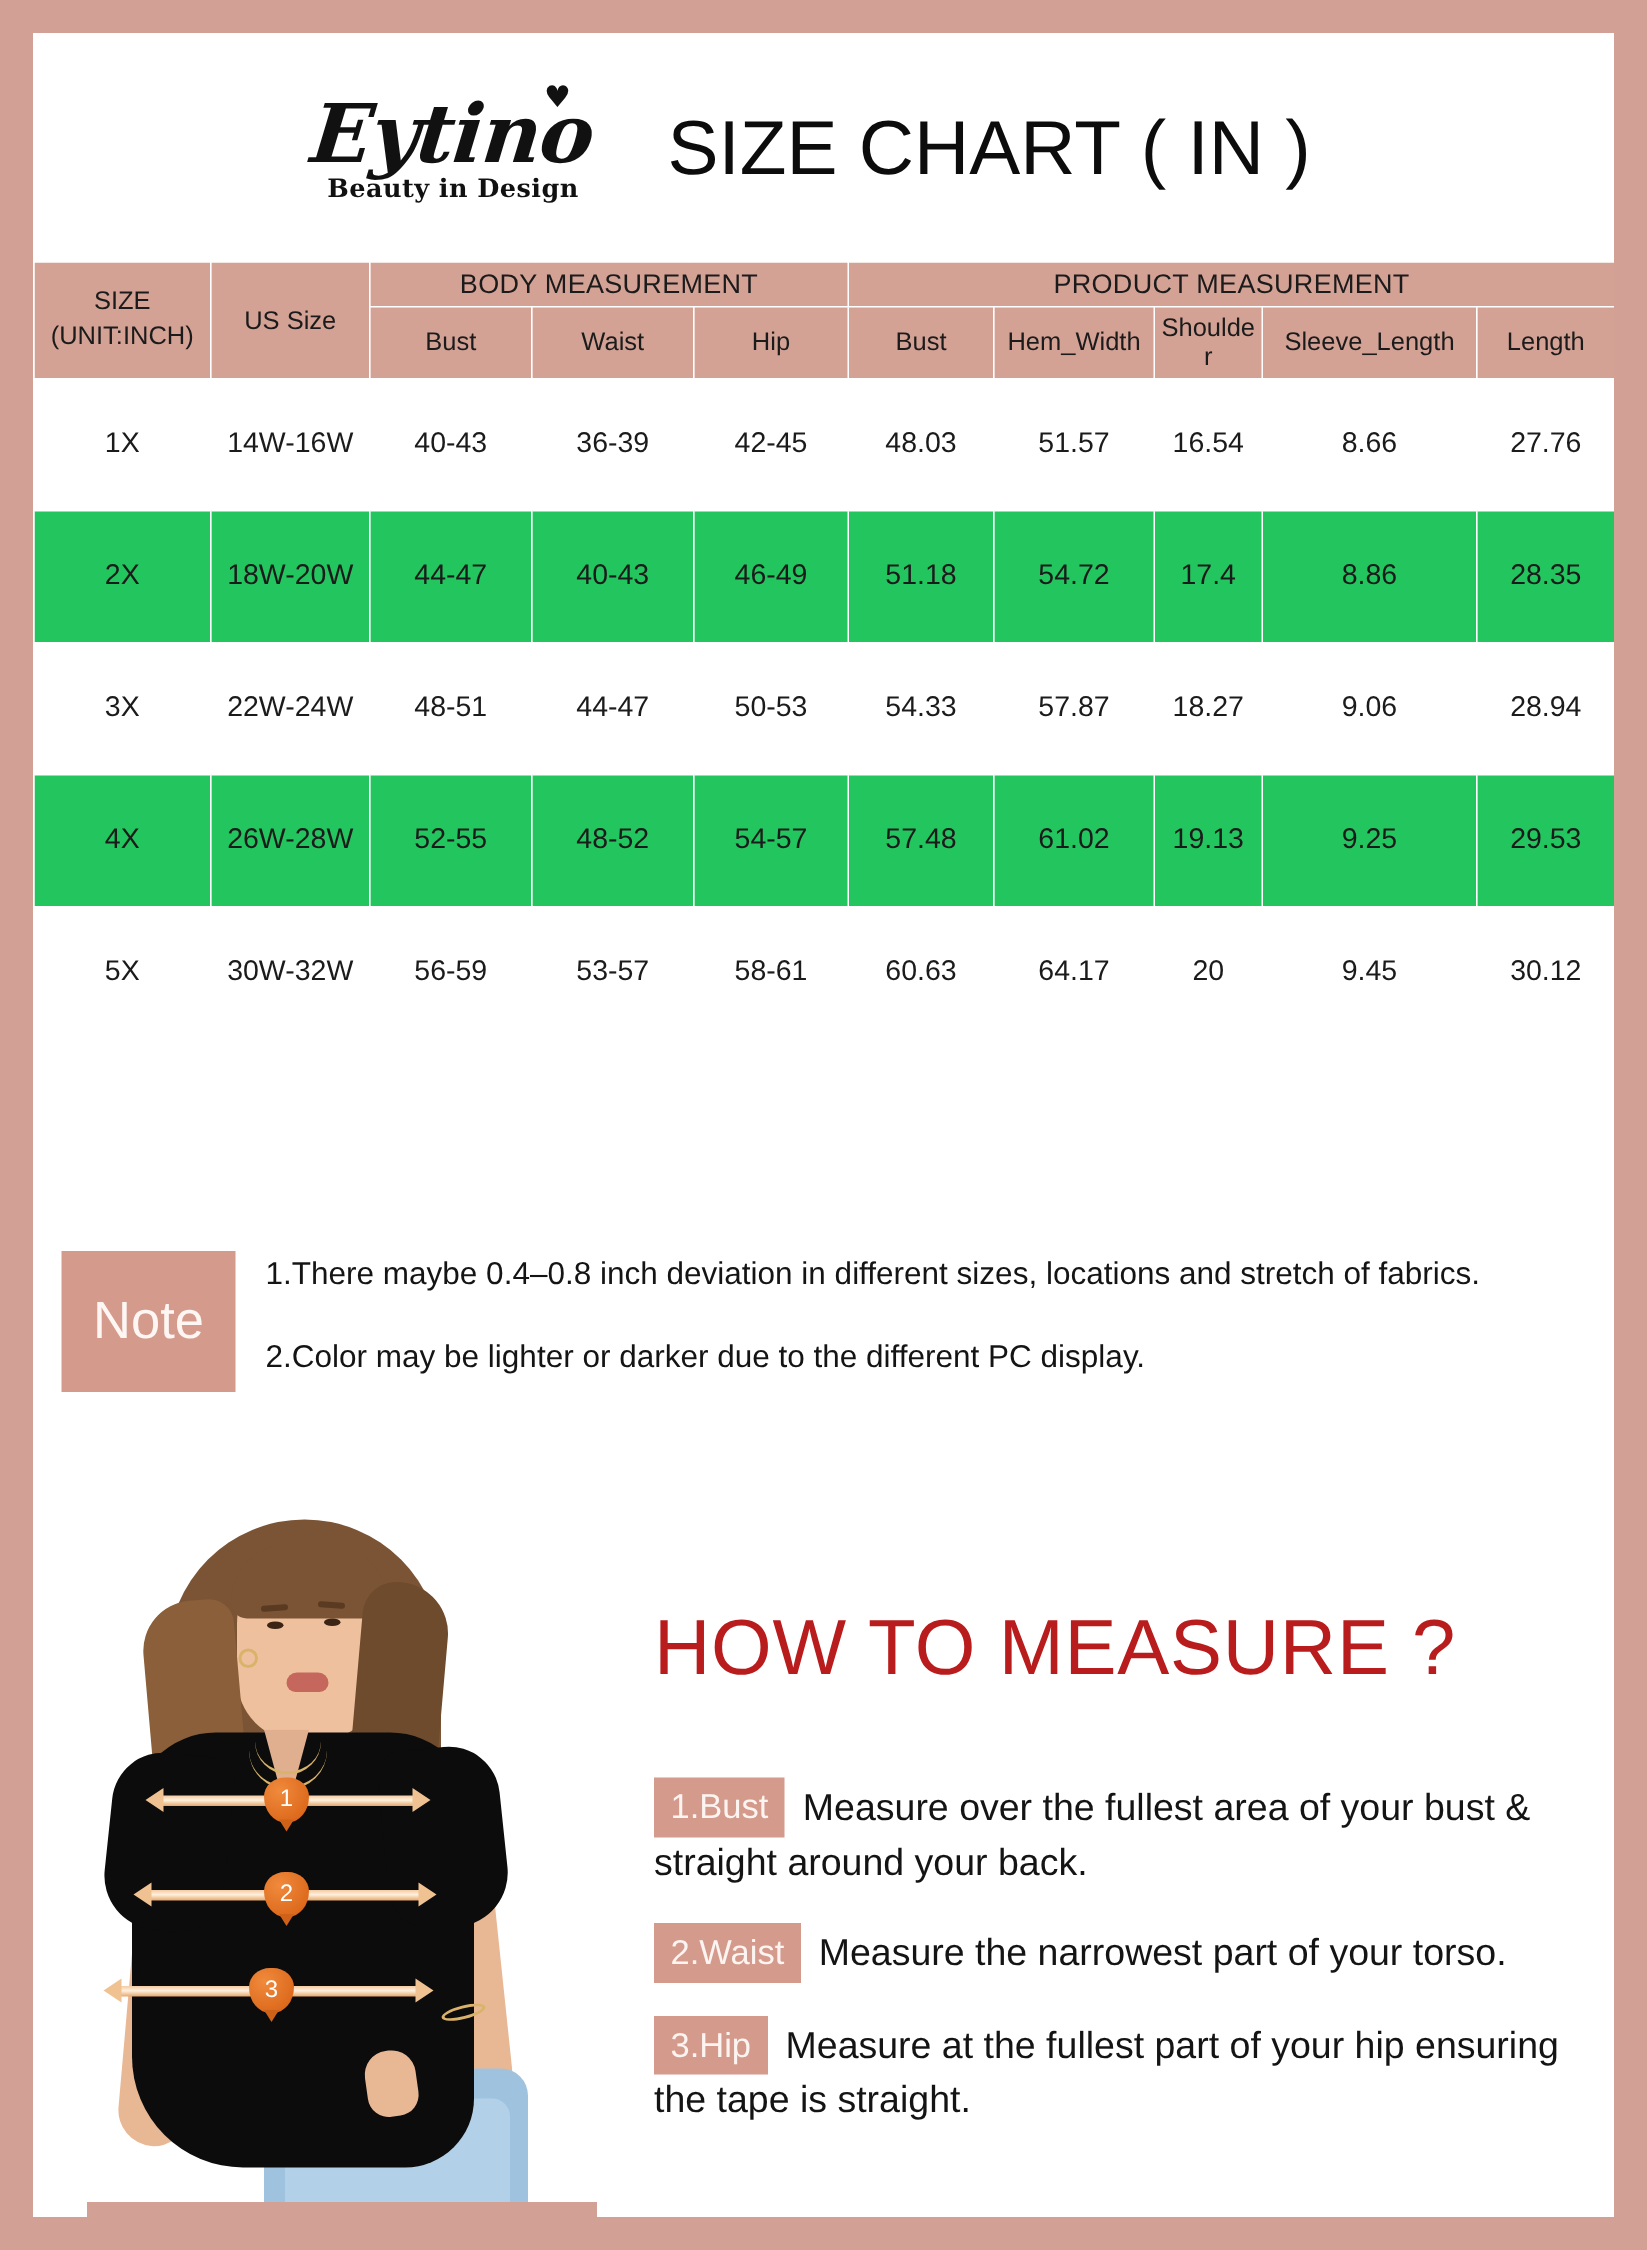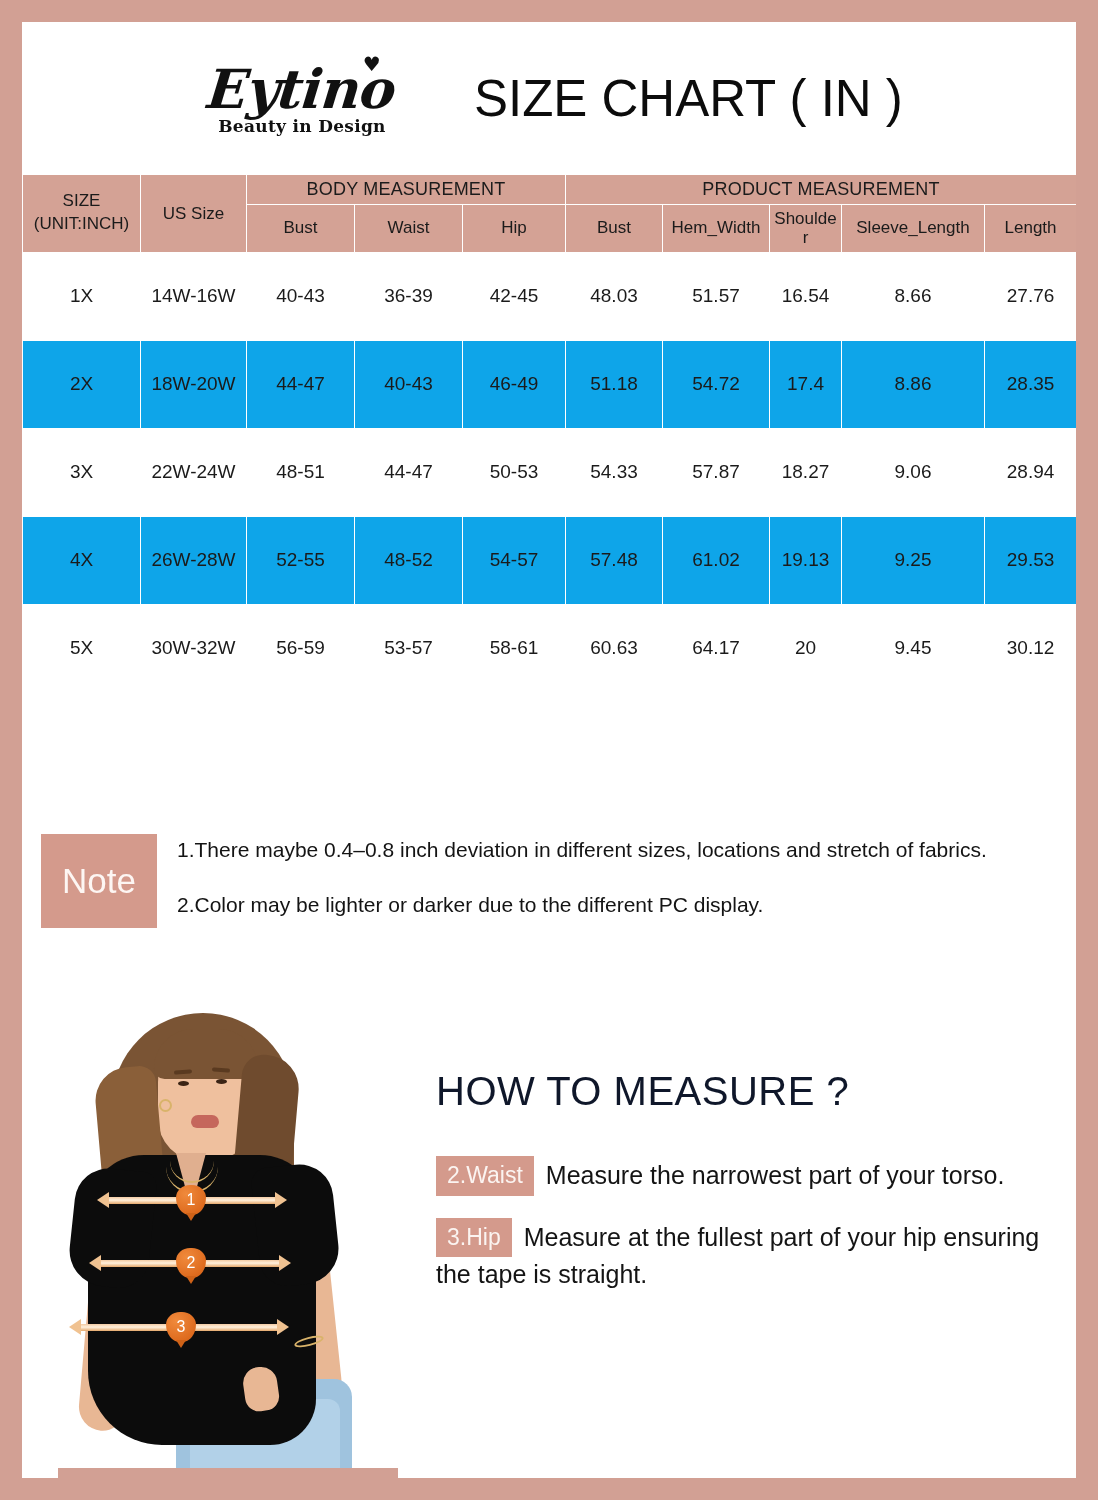--- a/index.html
+++ b/index.html
@@ -69,21 +69,21 @@
     font-weight: bold;
     font-size: 17px;
     color: #111;
     margin-top: 2px;
     letter-spacing: 0.3px;
   }
   .chart-title {
     font-size: 51px;
     font-weight: 400;
     color: #0c0c0c;
-    margin-left: 47px;
+    margin-left: 18px;
     letter-spacing: 0px;
     white-space: nowrap;
   }
 
   
   table.size-table {
     position: absolute;
     left: 0;
     top: 152px;
     width: 1054px;
@@ -108,21 +108,21 @@
   }
   .hdr-group { font-size: 18px; letter-spacing: 0.2px; }
   .hdr-size { font-size: 17px; line-height: 1.35; }
 
   tbody td {
     font-size: 19px;
     height: 88px;
     background: #FFFFFF;
     border-color: #EDECEA;
   }
-  tbody tr.alt td { background: #0ea5e9; }
+  tbody tr.alt td { background: #22c55e; }
 
   
   col.c-size    { width: 118px; }
   col.c-us      { width: 106px; }
   col.c-bbust   { width: 108px; }
   col.c-bwaist  { width: 108px; }
   col.c-bhip    { width: 103px; }
   col.c-pbust   { width: 97px; }
   col.c-hem     { width: 107px; }
   col.c-shoulder{ width: 72px; }
@@ -362,24 +362,24 @@
   }
 
   
   .htm {
     position: absolute;
     left: 414px;
     top: 62px;
     width: 622px;
   }
   .htm-title {
-    font-size: 40px;
-    color: #0f172a;
+    font-size: 52px;
+    color: #b91c1c;
     letter-spacing: 0.5px;
-    margin-bottom: 42px;
+    margin-bottom: 56px;
   }
   .htm-item {
     margin-bottom: 22px;
     font-size: 25px;
     color: #141414;
     line-height: 1.42;
   }
   .htm-tag {
     display: inline-block;
     background: #D49A8C;
@@ -551,20 +551,23 @@
 
         <div class="m-arrow" style="left:22px; top:317px; width:198px;"></div>
         <div class="m-badge" style="left:108px; top:305px;">3</div>
 
         <div class="ph-floor"></div>
       </div>
 
       <div class="htm">
         <div class="htm-title">HOW TO MEASURE ?</div>
 
+        <div class="htm-item">
+          <span class="htm-tag">1.Bust</span><span>Measure over the fullest area of your bust &amp; straight around your back.</span>
+        </div>
 
         <div class="htm-item">
           <span class="htm-tag">2.Waist</span><span>Measure the narrowest part of your torso.</span>
         </div>
 
         <div class="htm-item">
           <span class="htm-tag">3.Hip</span><span>Measure at the fullest part of your hip ensuring the tape is straight.</span>
         </div>
       </div>
 

